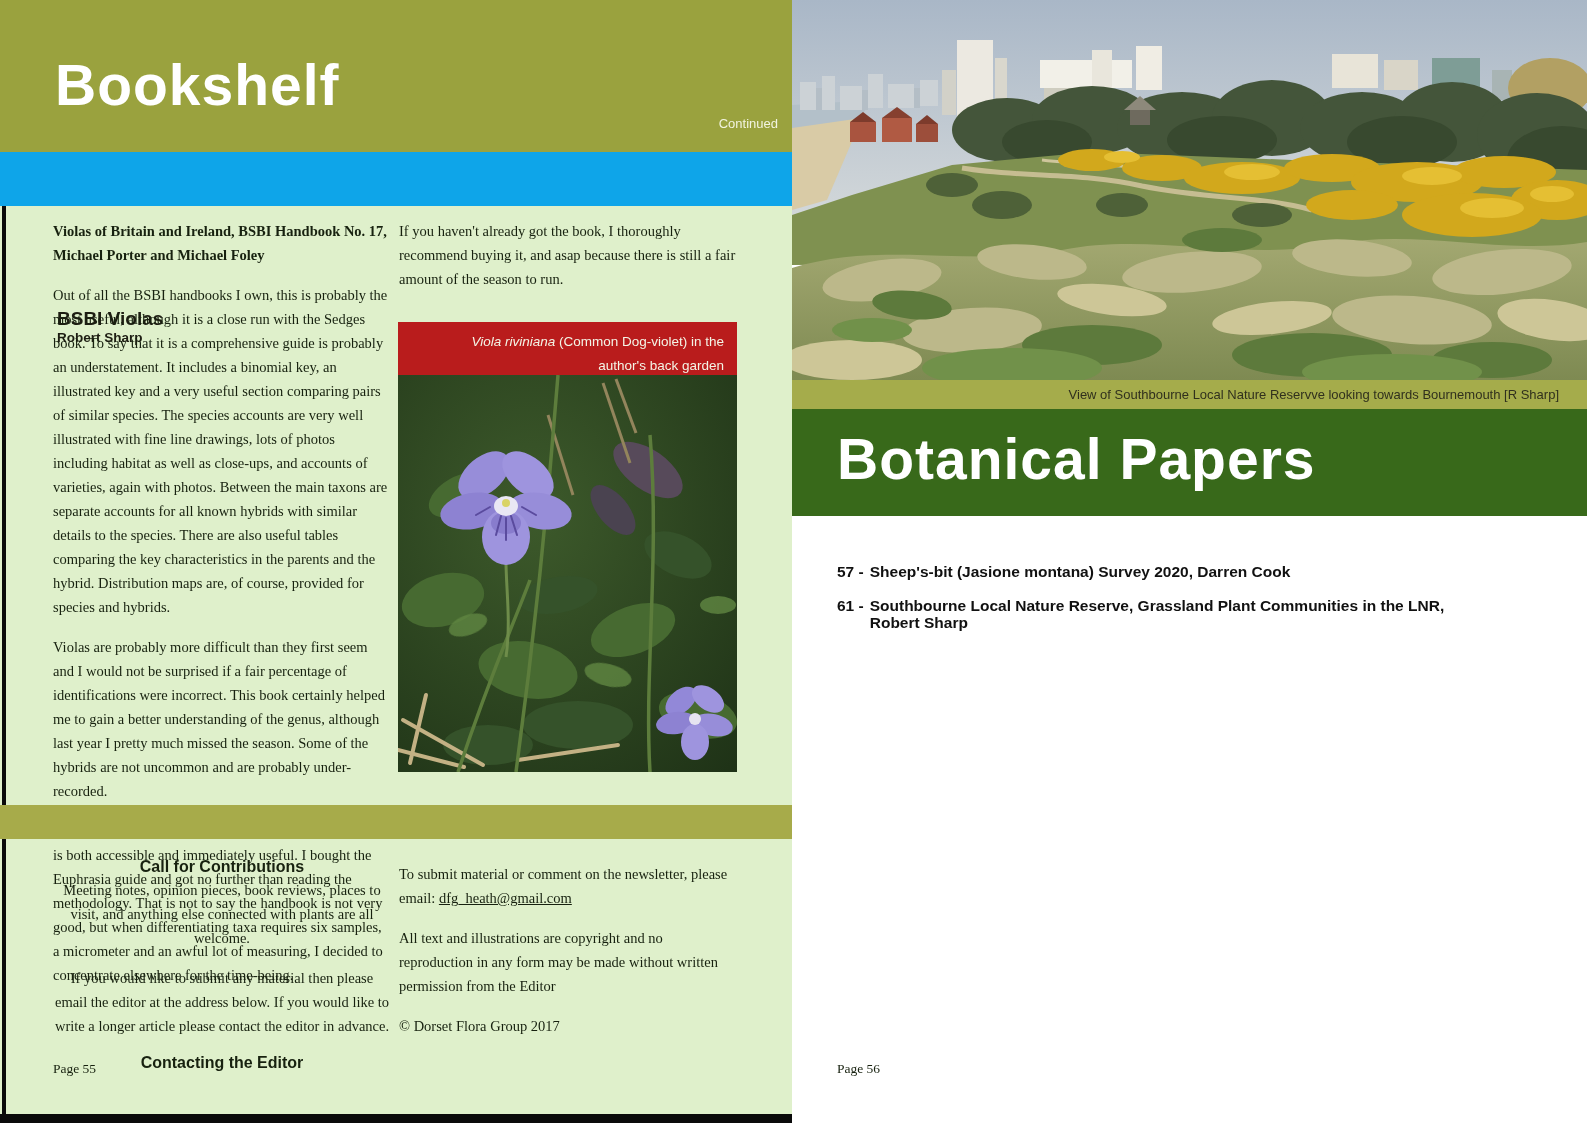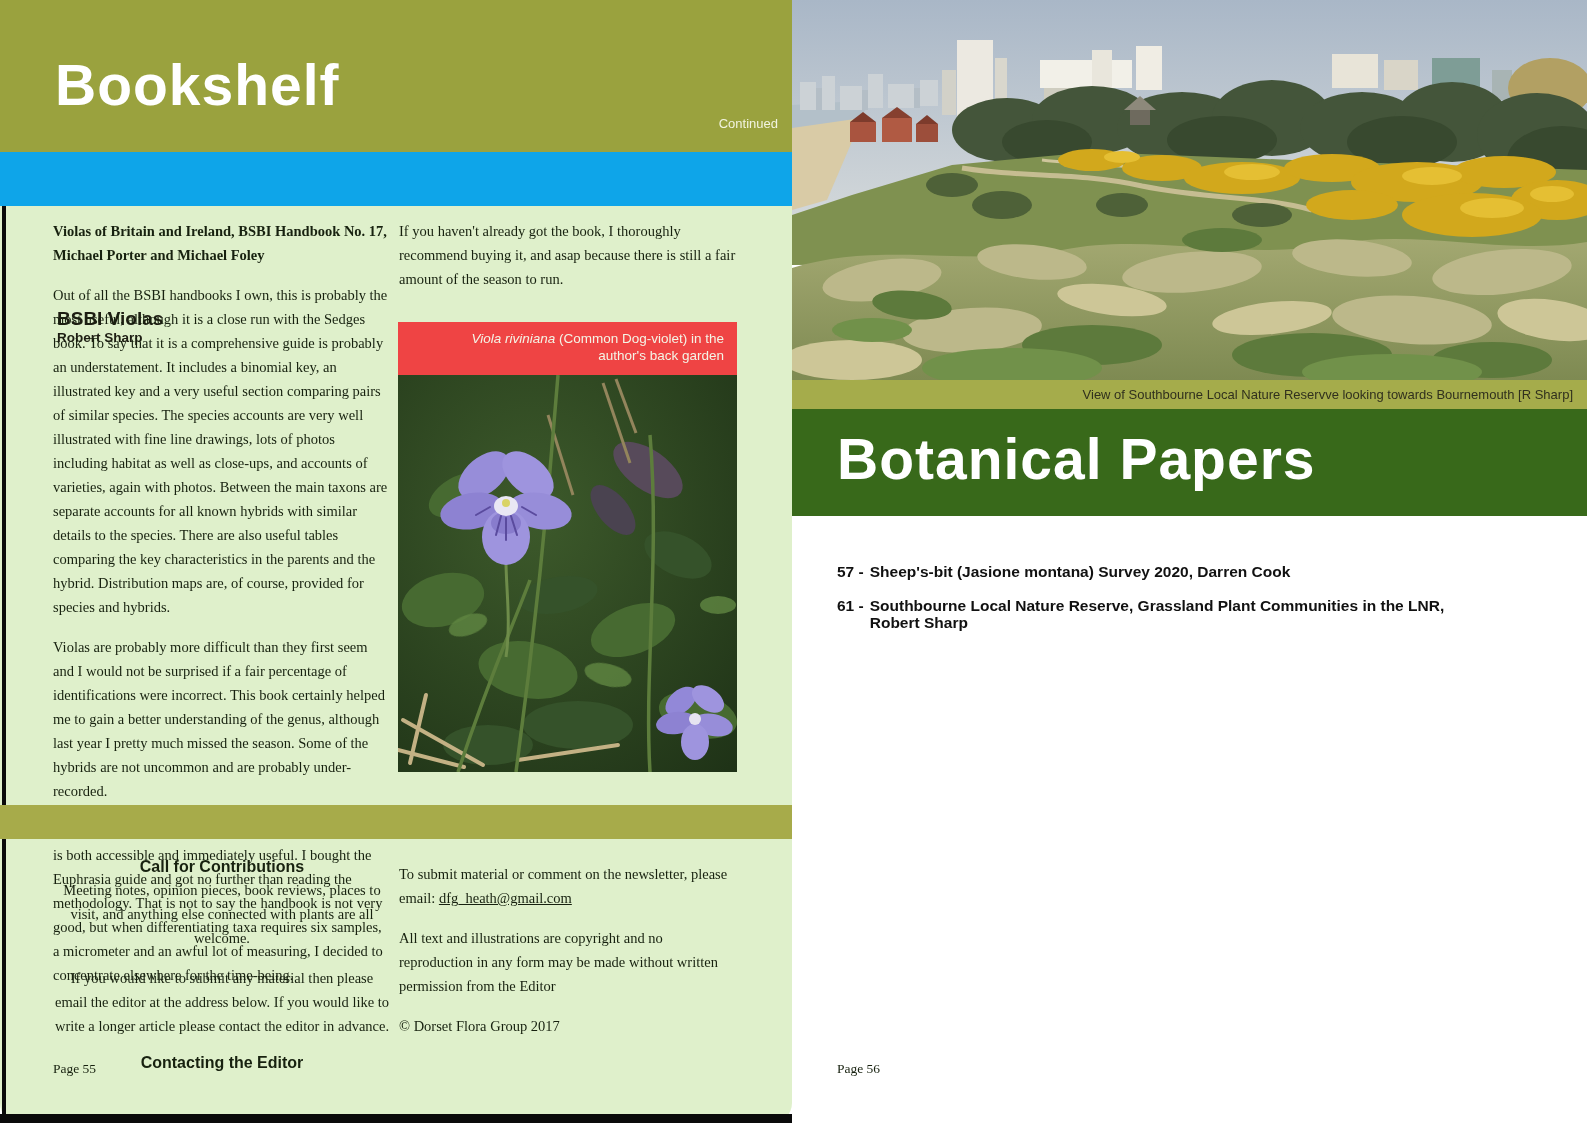--- a/index.html
+++ b/index.html
@@ -4,21 +4,21 @@
 <style>
   html,body { margin:0; padding:0; background:#ffffff; }
   .canvas {
     position:relative; width:1587px; height:1123px; overflow:hidden;
     background:#ffffff; font-family:"Liberation Sans", sans-serif;
     -webkit-font-smoothing:antialiased;
   }
   .abs { position:absolute; }
 
   
-  .left-page { left:0; top:0; width:792px; height:1123px; background:#dff0cb;border-radius:20px; }
+  .left-page { left:0; top:0; width:792px; height:1123px; background:#dff0cb; }
   .lp-header { left:0; top:0; width:792px; height:152px; background:#9aa23e; }
   .lp-main-title {
     left:55px; top:52px; color:#ffffff; font-size:57px; font-weight:bold;
     letter-spacing:1px;
   }
   .lp-continued { right:14px; top:116px; color:#f2f4e0; font-size:13px; }
   .lp-titleband { left:0; top:152px; width:792px; height:54px; background:#0ea5e9; }
   .lp-article-title { left:57px; top:156px; font-size:19px; font-weight:bold; color:#1d1d12; }
   .lp-article-author { left:57px; top:178px; font-size:13.5px; font-weight:bold; color:#1d1d12; }
 
@@ -27,22 +27,22 @@
 
   .serif { font-family:"Liberation Serif", serif; }
   .bodytext { font-size:14.5px; line-height:24px; color:#17210f; }
   .col1 { left:53px; top:219px; width:338px; }
   .col2-para { left:399px; top:219px; width:338px; }
   .bodytext p { margin:0 0 16px 0; }
   .book-heading { font-weight:bold; margin:0 0 16px 0; }
 
   
   .figure-caption {
-    left:398px; top:322px; width:339px; height:53px; background:#ef4444;
-    color:#f4f4e6; font-size:13.5px; line-height:17px; text-align:right;
+    left:398px; top:322px; width:339px; height:53px; background:#b91c1c;
+    color:#f4f4e6; font-size:13.5px; line-height:24px; text-align:right;
     box-sizing:border-box; padding:8px 13px 0 30px;
   }
   .figure-photo { left:398px; top:375px; width:339px; height:397px; }
   .figure-photo svg { display:block; width:100%; height:100%; }
 
   
   .em-band { left:0; top:805px; width:792px; height:34px; background:#a7ab4a; }
   .em-col1 { left:53px; top:858px; width:338px;text-align:center; }
   .em-col2 { left:399px; top:862px; width:340px; }
   .em-heading { font-size:16px; font-weight:bold; color:#17210f; margin:0 0 2px 0; }
@@ -51,21 +51,21 @@
   .lp-pagenum { left:53px; top:1061px; width:678px; 
     font-size:13.5px; color:#17210f; }
 
   
   .right-page { left:792px; top:0; width:795px; height:1123px; background:#ffffff; }
   .rp-photo { left:0; top:0; width:795px; height:380px; }
   .rp-photo svg { display:block; width:100%; height:100%; }
   .rp-caption {
     left:0; top:380px; width:795px; height:29px; background:#a5ac4b;
     color:#30301d; font-size:13px; line-height:29px; text-align:right;
-    box-sizing:border-box; padding-right:14px;
+    box-sizing:border-box; padding-right:28px;
   }
   .rp-greenband { left:0; top:409px; width:947px; height:107px; background:#38691a; }
   .rp-main-title {
     left:45px; top:17px; color:#ffffff; font-size:57px; font-weight:bold;
     letter-spacing:1px;
   }
   .rp-papers { left:45px; top:563px; width:640px; }
   .paper-item { display:flex; margin-bottom:16px; font-size:15.5px;
     font-weight:bold; color:#111111; line-height:17.5px; }
   .paper-label { white-space:nowrap; margin-right:6px; }

